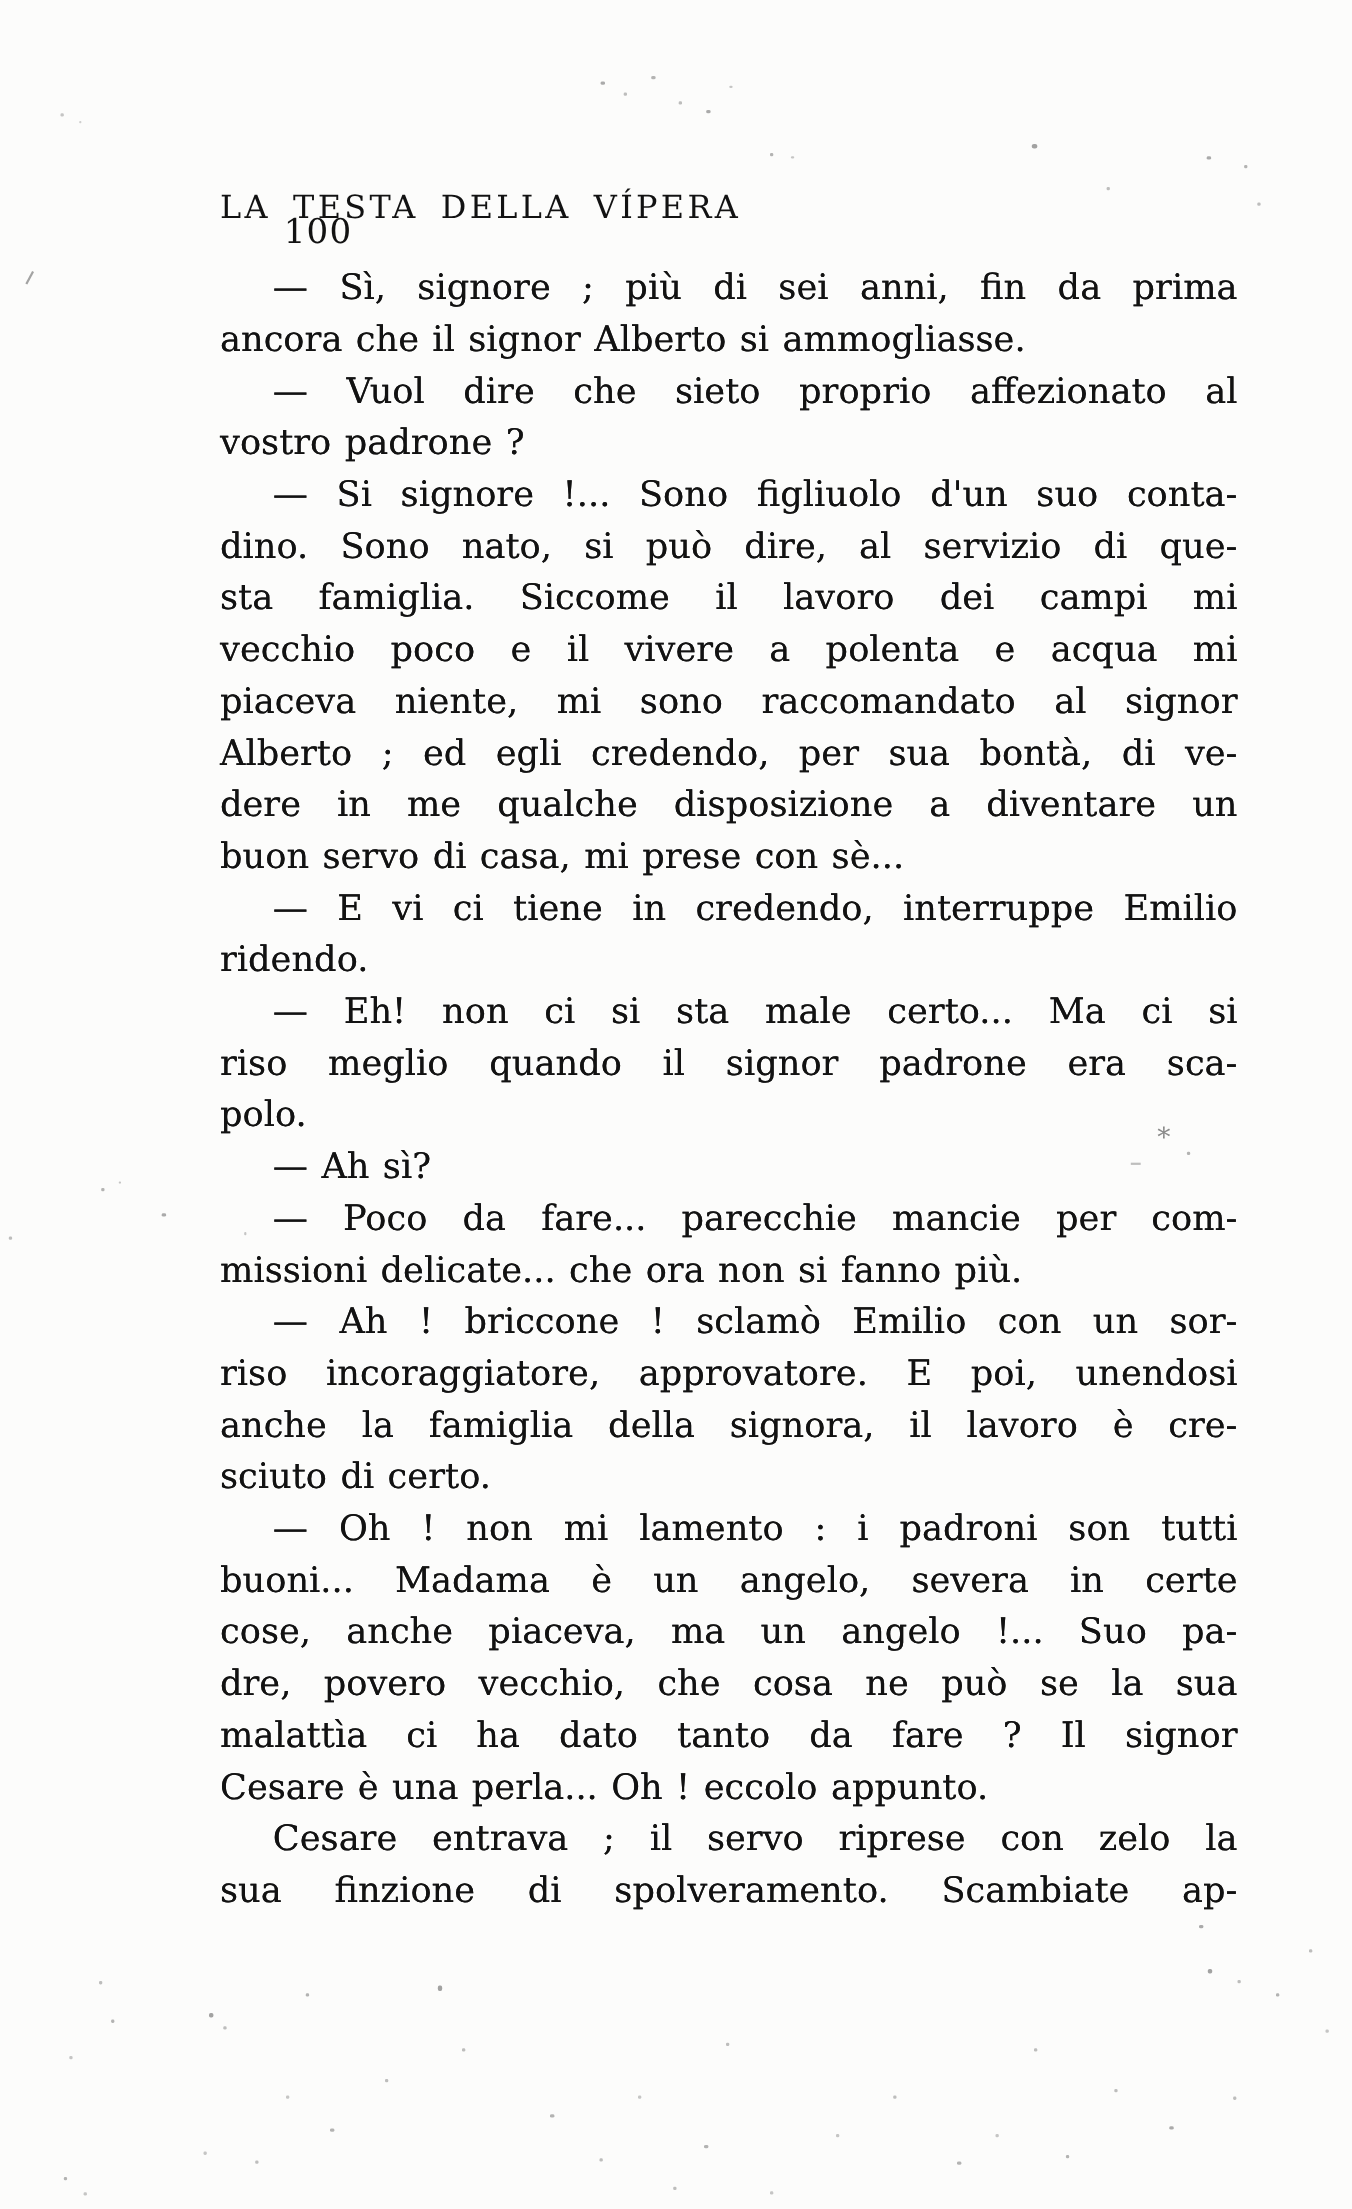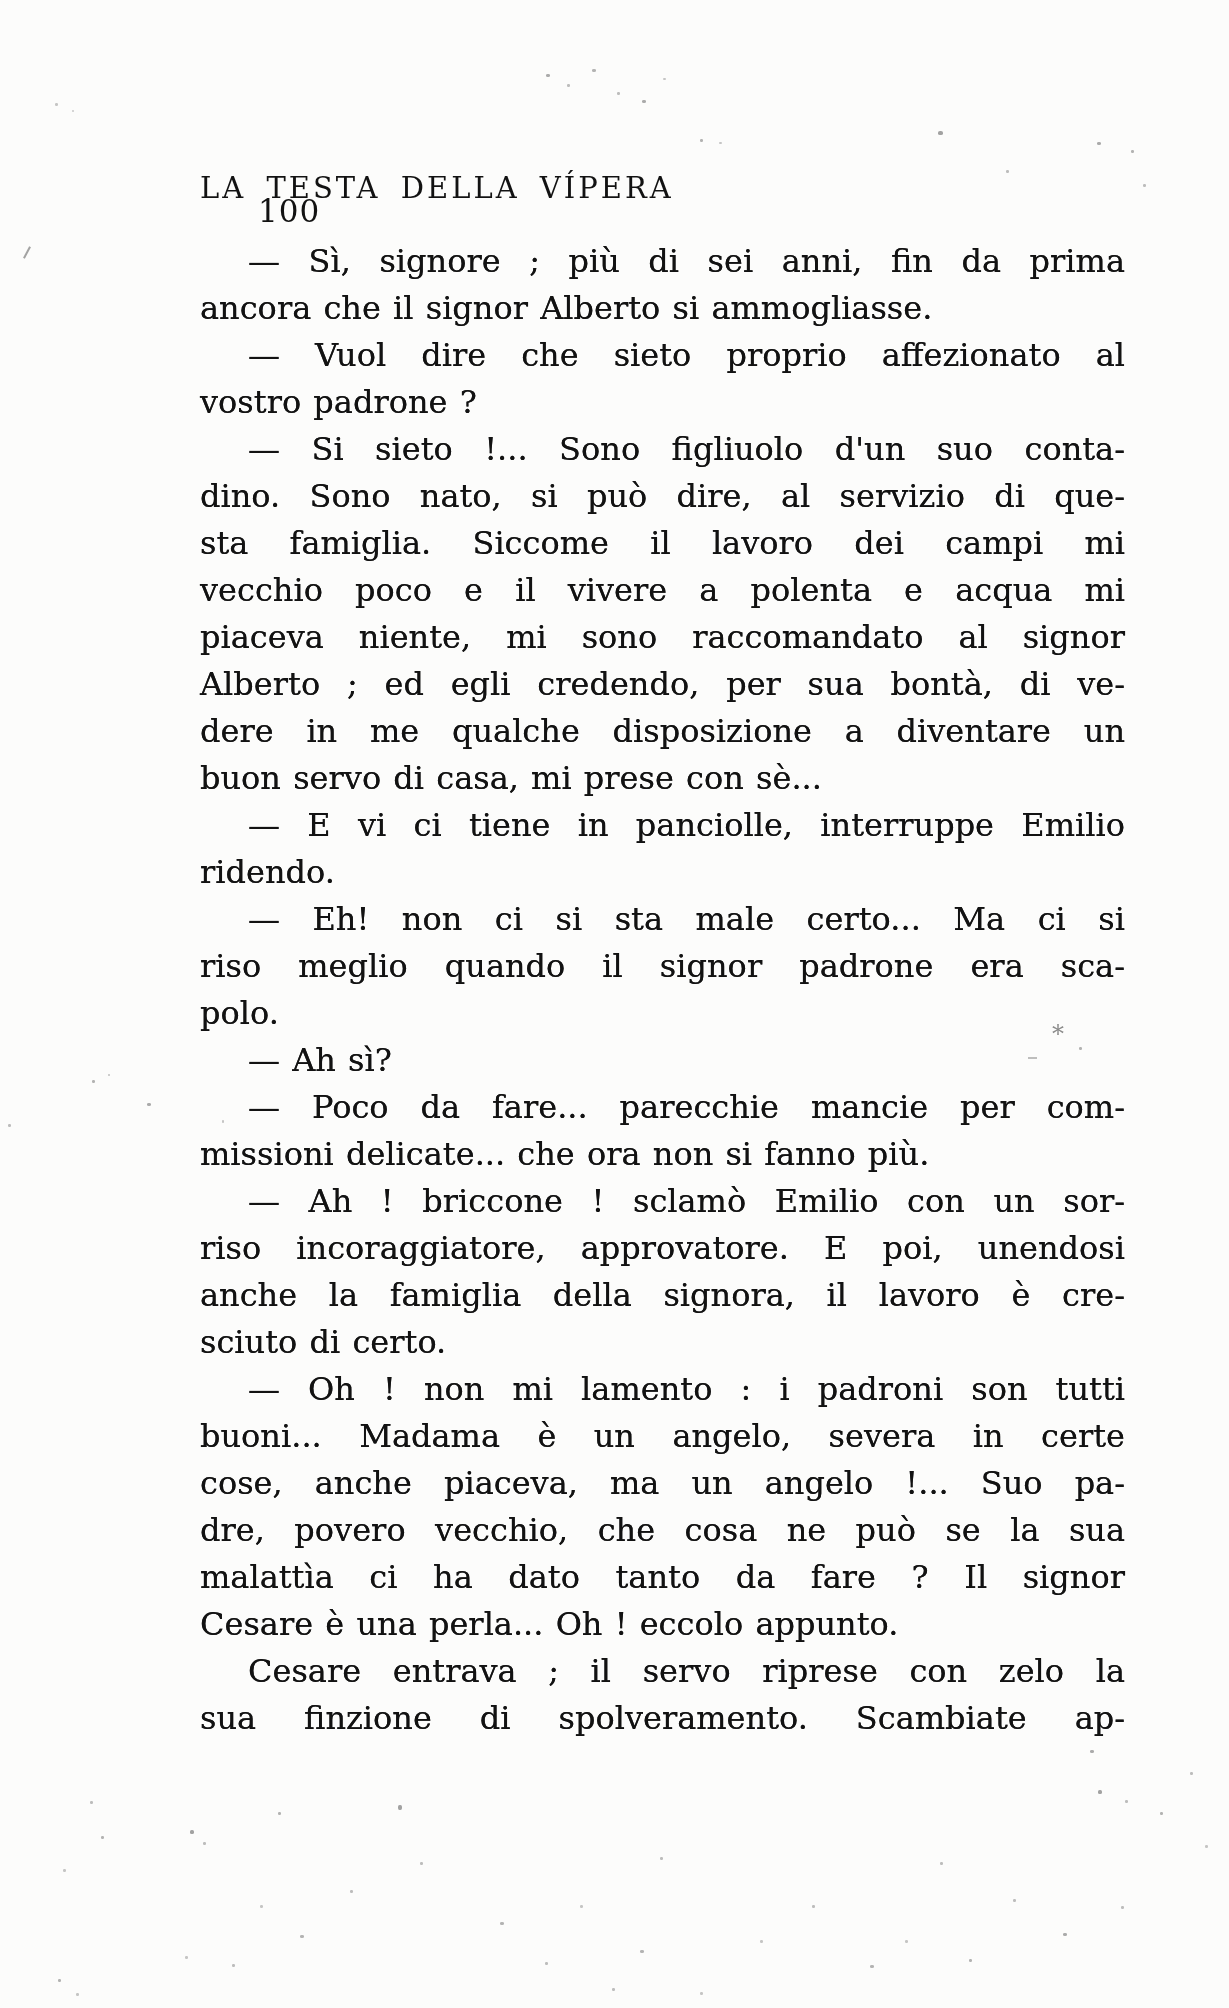--- a/index.html
+++ b/index.html
@@ -46,29 +46,29 @@
   <div class="header">
     <span class="pagenum">100</span>
     <span class="title">LA TESTA DELLA VÍPERA</span>
   </div>
 
   <div class="textblock">
     <div class="line ind">— Sì, signore ; più di sei anni, fin da prima</div>
     <div class="line end">ancora che il signor Alberto si ammogliasse.</div>
     <div class="line ind">— Vuol dire che sieto proprio affezionato al</div>
     <div class="line end">vostro padrone ?</div>
-    <div class="line ind">— Si sieto !... Sono figliuolo d'un suo conta-</div>
+    <div class="line ind">— Si signore !... Sono figliuolo d'un suo conta-</div>
     <div class="line">dino. Sono nato, si può dire, al servizio di que-</div>
     <div class="line">sta famiglia. Siccome il lavoro dei campi mi</div>
     <div class="line">vecchio poco e il vivere a polenta e acqua mi</div>
     <div class="line">piaceva niente, mi sono raccomandato al signor</div>
     <div class="line">Alberto ; ed egli credendo, per sua bontà, di ve-</div>
     <div class="line">dere in me qualche disposizione a diventare un</div>
     <div class="line end">buon servo di casa, mi prese con sè...</div>
-    <div class="line ind">— E vi ci tiene in panciolle, interruppe Emilio</div>
+    <div class="line ind">— E vi ci tiene in credendo, interruppe Emilio</div>
     <div class="line end">ridendo.</div>
     <div class="line ind">— Eh! non ci si sta male certo... Ma ci si</div>
     <div class="line">riso meglio quando il signor padrone era sca-</div>
     <div class="line end">polo.</div>
     <div class="line ind end">— Ah sì?</div>
     <div class="line ind">— Poco da fare... parecchie mancie per com-</div>
     <div class="line end">missioni delicate... che ora non si fanno più.</div>
     <div class="line ind">— Ah ! briccone ! sclamò Emilio con un sor-</div>
     <div class="line">riso incoraggiatore, approvatore. E poi, unendosi</div>
     <div class="line">anche la famiglia della signora, il lavoro è cre-</div>

